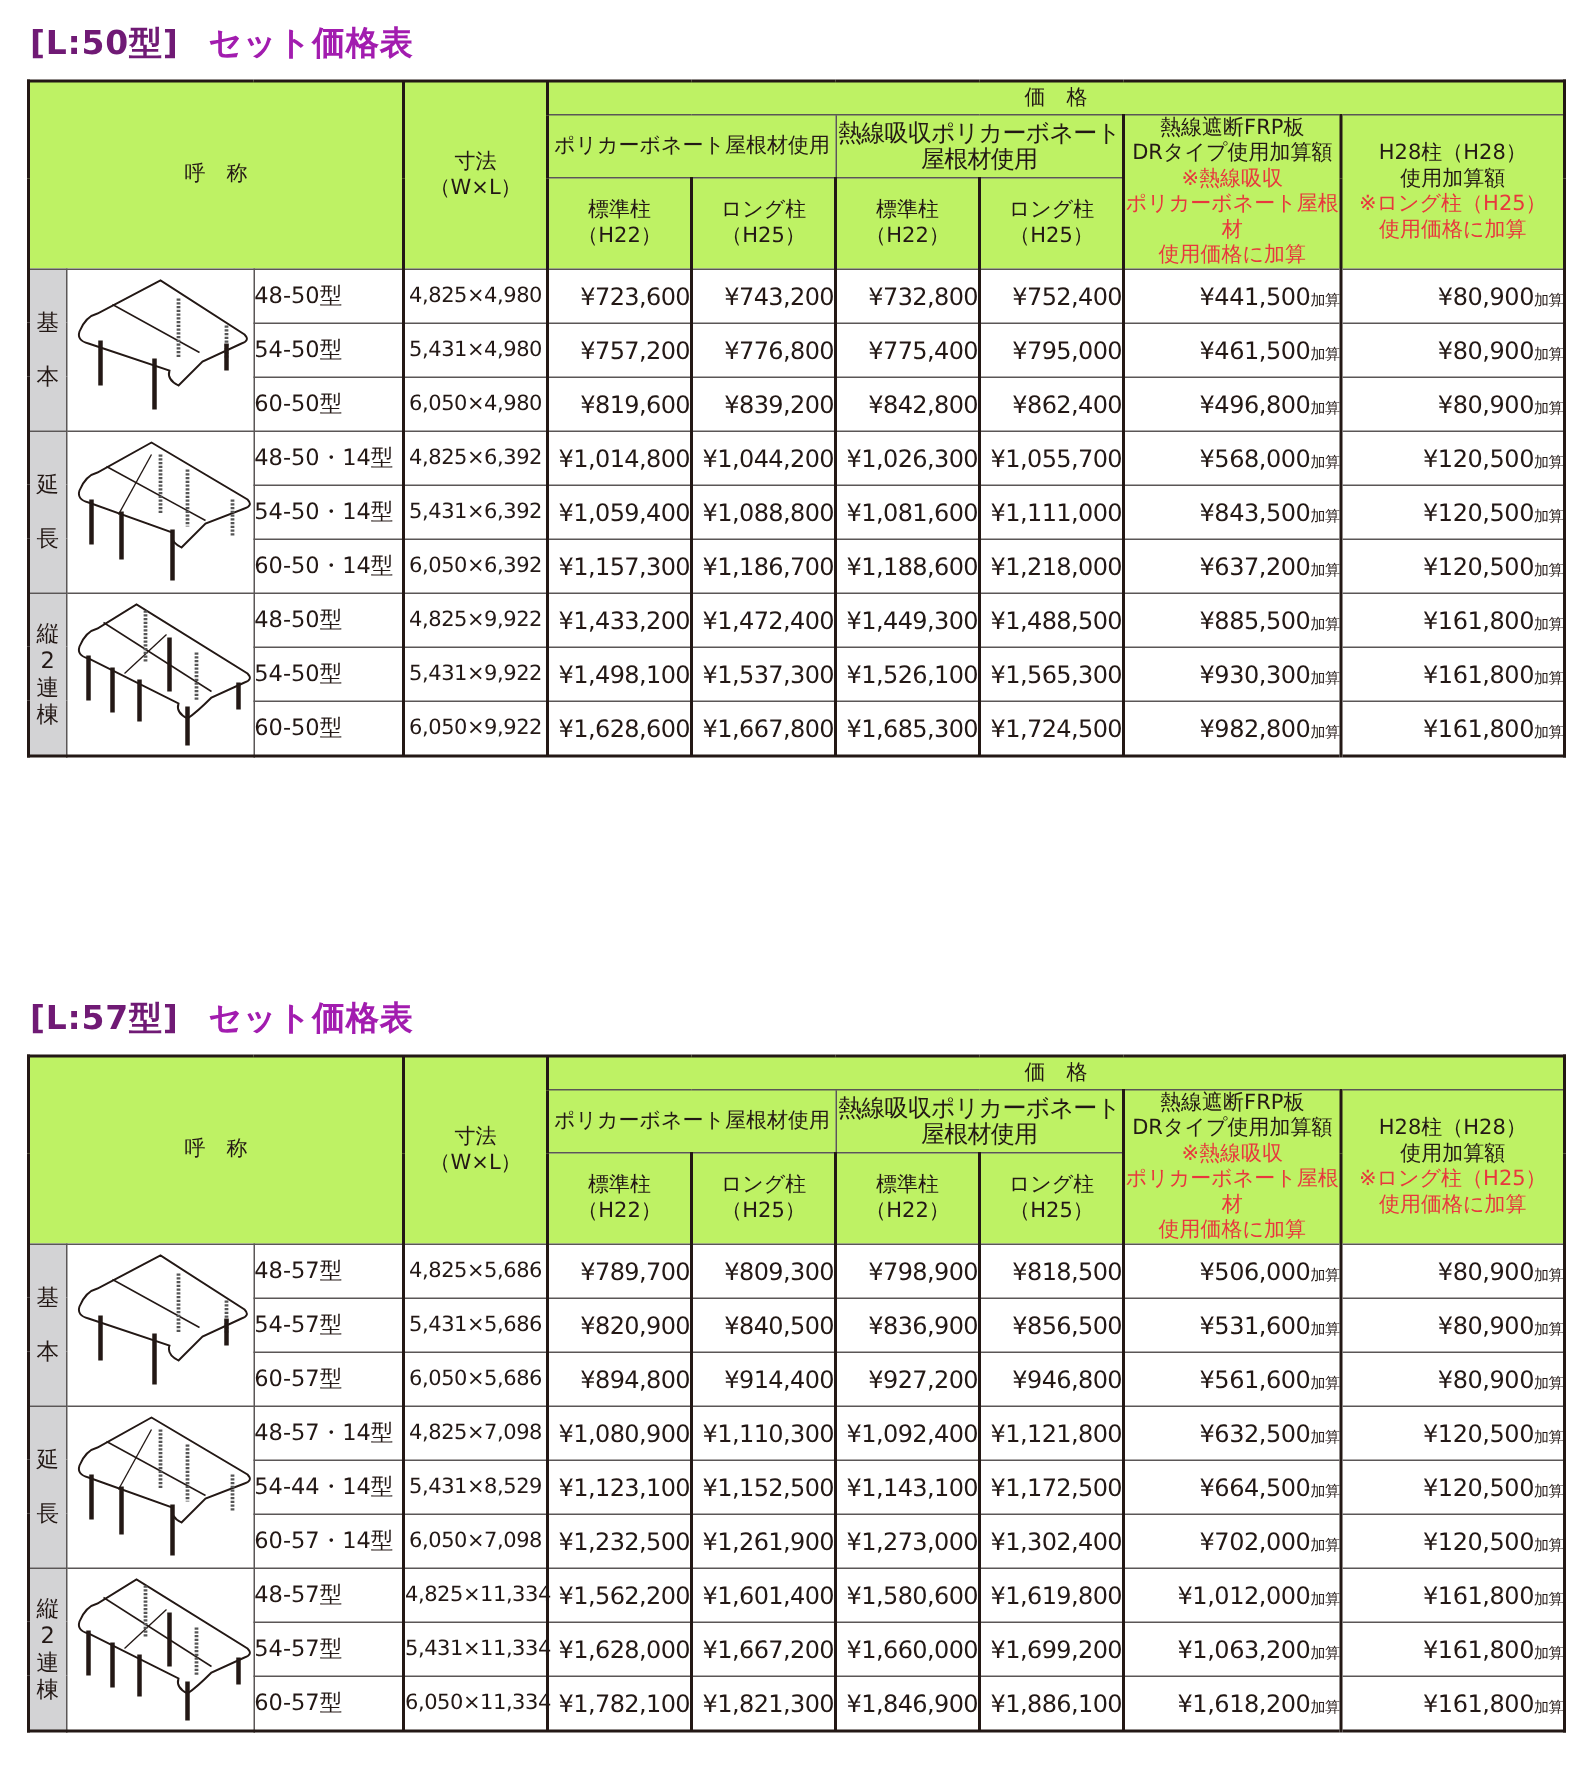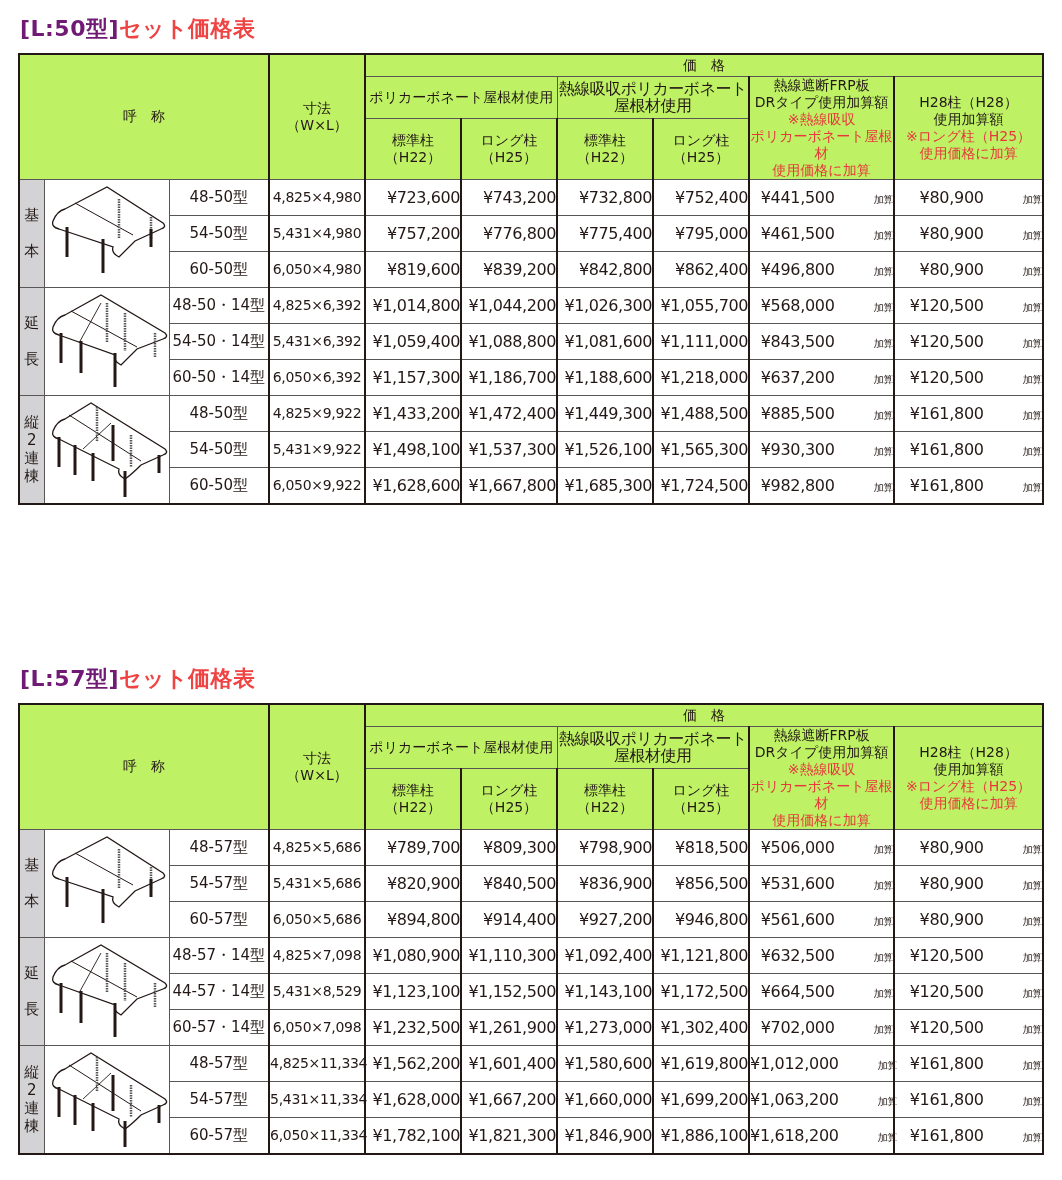--- a/index.html
+++ b/index.html
@@ -1,32 +1,32 @@
 <!DOCTYPE html>
 <html><head>
 <meta charset="utf-8">
 <style>
   html,body{margin:0;padding:0;background:#fff;}
   body{width:1062px;height:1180px;position:relative;font-family:"DejaVu Sans","Liberation Sans",sans-serif;color:#231815;}
   .section{position:absolute;left:0;width:1062px;}
   .title{position:absolute;left:20px;top:14px;font-size:22px;font-weight:bold;white-space:nowrap;letter-spacing:0.5px;}
   .title .model{color:#701a75;}
-  .title .name{color:#ef4444;margin-left:0;}
+  .title .name{color:#a21caf;margin-left:20px;}
   table.price{position:absolute;left:18px;top:53px;border-collapse:collapse;table-layout:fixed;width:1024px;}
   table.price td, table.price th{border:1px solid #5a5656;padding:0;font-weight:normal;}
   th{background:#bef264;font-size:14px;line-height:17px;text-align:center;vertical-align:middle;}
   th.small{font-size:16px;letter-spacing:-0.5px;}
   .red{color:#e8383d;}
   td.grp{background:#d3d3d5;text-align:center;font-size:15px;line-height:18px;vertical-align:middle;}
   td.img{background:#fff;}
-  td.nm{font-size:15px;text-align:center;white-space:nowrap;height:35px;}
+  td.nm{font-size:15px;text-align:left;white-space:nowrap;height:35px;}
   td.sz{font-size:14px;text-align:center;padding-left:3px;white-space:nowrap;letter-spacing:-0.3px;}
   td.pr{font-size:16px;font-weight:bold;text-align:right;padding-right:3px;white-space:nowrap;letter-spacing:-0.4px;}
   td.add{font-size:16px;font-weight:bold;text-align:right;padding-right:3px;white-space:nowrap;letter-spacing:-0.3px;}
-  td.add .suf{font-size:10px;margin-left:39px;}
+  td.add .suf{font-size:10px;}
   .thick-top td{border-top:2px solid #231815;}
   table.price{border:2.5px solid #231815;}
   .vthick{border-left:2px solid #231815 !important;}
   svg{display:block;}
 </style>
 </head>
 <body>
 
 <div id="root">
   <div class="section" style="top: 0px;">
@@ -299,21 +299,21 @@
             <td class="nm">48-57・14型</td>
             <td class="sz vthick">4,825×7,098</td>
             <td class="pr vthick">¥1,080,900</td>
             <td class="pr vthick">¥1,110,300</td>
             <td class="pr vthick">¥1,092,400</td>
             <td class="pr vthick">¥1,121,800</td>
             <td class="add vthick"><span>¥632,500</span><span class="suf">加算</span></td>
             <td class="add vthick"><span>¥120,500</span><span class="suf">加算</span></td>
           </tr>
           <tr style="height: 36px;">
-            <td class="nm">44-57・14型</td>
+            <td class="nm">54-44・14型</td>
             <td class="sz vthick">5,431×8,529</td>
             <td class="pr vthick">¥1,123,100</td>
             <td class="pr vthick">¥1,152,500</td>
             <td class="pr vthick">¥1,143,100</td>
             <td class="pr vthick">¥1,172,500</td>
             <td class="add vthick"><span>¥664,500</span><span class="suf">加算</span></td>
             <td class="add vthick"><span>¥120,500</span><span class="suf">加算</span></td>
           </tr>
           <tr style="height: 36px;">
             <td class="nm">60-57・14型</td>

